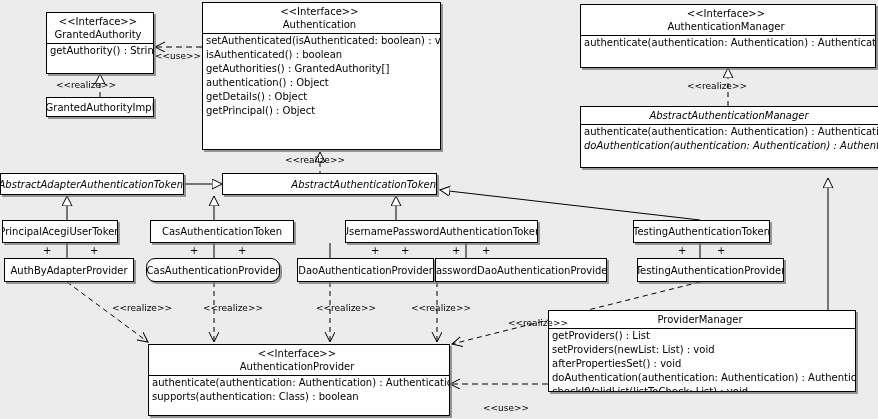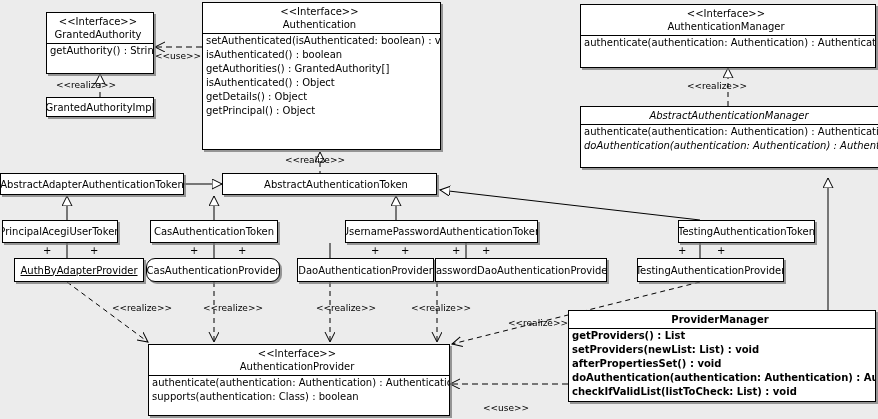--- a/index.html
+++ b/index.html
@@ -40,21 +40,21 @@
     line-height:14px;
     padding:0 2px 0 3px;
     white-space:nowrap;
     color:#000;
   }
   .member.italic{font-style:italic;}
   .simple{
     display:flex;align-items:center;justify-content:center;
     font-size:10px;white-space:nowrap;
   }
-  .simple.italic{}
+  .simple.italic{font-style:italic;justify-content:flex-end;}
 
   .edgelabel{
     position:absolute;
     font-size:9px;
     color:#000;
     white-space:nowrap;
     z-index:3;
     background:transparent;
   }
   .plusmark{
@@ -131,21 +131,21 @@
 
   <div class="umlbox" style="left:202px;top:2px;width:239px;height:148px;">
     <div class="hdr">
       <span class="stereo">&lt;&lt;Interface&gt;&gt;</span>
       <span class="nm">Authentication</span>
     </div>
     <div class="members sep">
       <div class="member">setAuthenticated(isAuthenticated: boolean) : void</div>
       <div class="member">isAuthenticated() : boolean</div>
       <div class="member">getAuthorities() : GrantedAuthority[]</div>
-      <div class="member">isAuthenticated() : Object</div>
+      <div class="member">authentication() : Object</div>
       <div class="member">getDetails() : Object</div>
       <div class="member">getPrincipal() : Object</div>
     </div>
   </div>
 
   <div class="umlbox" style="left:580px;top:4px;width:296px;height:64px;">
     <div class="hdr">
       <span class="stereo">&lt;&lt;Interface&gt;&gt;</span>
       <span class="nm">AuthenticationManager</span>
     </div>
@@ -169,33 +169,33 @@
   </div>
 
   <div class="umlbox simple italic" style="left:222px;top:173px;width:215px;height:22px;padding-left:13px;">
     <span>AbstractAuthenticationToken</span>
   </div>
 
   <div class="umlbox simple" style="left:2px;top:220px;width:116px;height:23px;">
     <span>PrincipalAcegiUserToken</span>
   </div>
 
-  <div class="umlbox simple" style="left:150px;top:220px;width:128px;height:23px;">
+  <div class="umlbox simple" style="left:150px;top:220px;width:144px;height:23px;">
     <span>CasAuthenticationToken</span>
   </div>
 
   <div class="umlbox simple" style="left:345px;top:220px;width:193px;height:23px;">
     <span>UsernamePasswordAuthenticationToken</span>
   </div>
 
-  <div class="umlbox simple" style="left:633px;top:220px;width:137px;height:23px;margin-left:45px;">
+  <div class="umlbox simple" style="left:633px;top:220px;width:137px;height:23px;">
     <span>TestingAuthenticationToken</span>
   </div>
 
-  <div class="umlbox simple" style="left:14px;top:258px;width:130px;height:24px;text-decoration:underline;">
+  <div class="umlbox simple" style="left:4px;top:258px;width:130px;height:24px;">
     <span>AuthByAdapterProvider</span>
   </div>
 
   <div class="umlbox simple" style="left:146px;top:258px;width:134px;height:24px;border-radius:9px;">
     <span>CasAuthenticationProvider</span>
   </div>
 
   <div class="umlbox simple" style="left:297px;top:258px;width:137px;height:24px;">
     <span>DaoAuthenticationProvider</span>
   </div>
@@ -212,21 +212,21 @@
     <div class="hdr">
       <span class="stereo">&lt;&lt;Interface&gt;&gt;</span>
       <span class="nm">AuthenticationProvider</span>
     </div>
     <div class="members sep">
       <div class="member">authenticate(authentication: Authentication) : Authentication</div>
       <div class="member">supports(authentication: Class) : boolean</div>
     </div>
   </div>
 
-  <div class="umlbox" style="left:568px;top:310px;width:308px;height:92px;font-weight:bold;">
+  <div class="umlbox" style="left:548px;top:310px;width:308px;height:82px;">
     <div class="hdr">
       <span class="nm">ProviderManager</span>
     </div>
     <div class="members sep">
       <div class="member">getProviders() : List</div>
       <div class="member">setProviders(newList: List) : void</div>
       <div class="member">afterPropertiesSet() : void</div>
       <div class="member">doAuthentication(authentication: Authentication) : Authentication</div>
       <div class="member">checkIfValidList(listToCheck: List) : void</div>
     </div>

